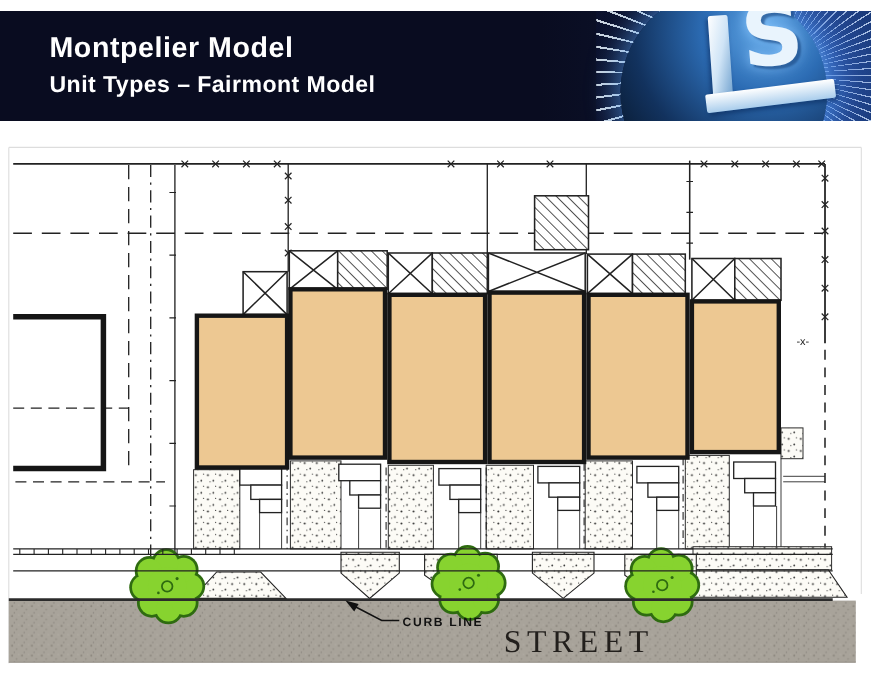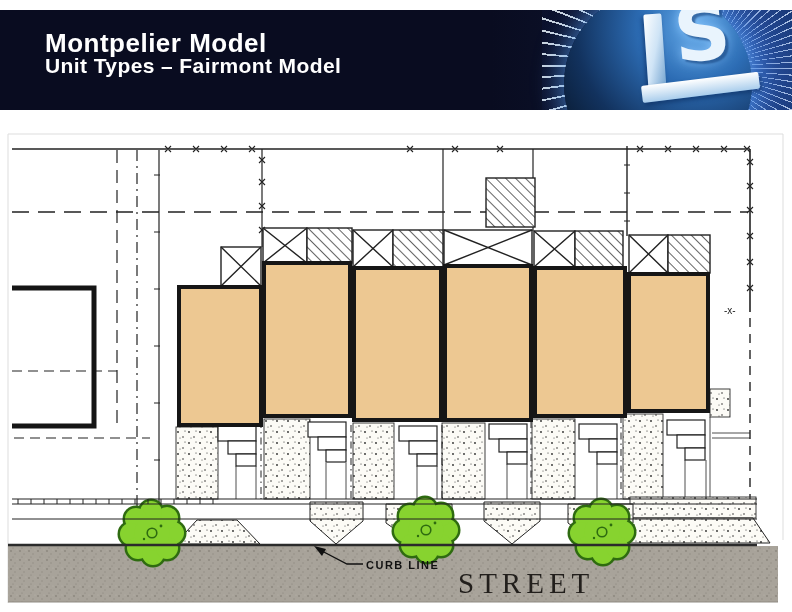--- a/index.html
+++ b/index.html
@@ -11,21 +11,21 @@
   .header-bar{
     position:absolute;left:0;top:10px;width:792px;height:100px;
     background:linear-gradient(90deg,#090c20 0%,#090c20 62%,#0b1028 72%,#0e1a45 82%,#123067 100%);
     overflow:hidden;
   }
   .page-title{
     position:absolute;left:45px;top:18px;color:#ffffff;
     font-size:26px;font-weight:bold;letter-spacing:.5px;white-space:nowrap;
   }
   .page-subtitle{
-    position:absolute;left:45px;top:44px;color:#ffffff;
+    position:absolute;left:45px;top:56px;color:#ffffff;
     font-size:21px;font-weight:bold;letter-spacing:.4px;white-space:nowrap;
   }
   .logo-wrap{position:absolute;right:0;top:0;width:250px;height:100px;}
   .logo-rays{
     position:absolute;inset:0;
     background:
       radial-gradient(circle at 64% 58%, rgba(170,215,255,.95) 0%, rgba(60,110,210,.6) 32%, rgba(9,12,32,0) 72%),
       repeating-conic-gradient(from 4deg at 64% 58%, rgba(235,246,255,.85) 0deg .7deg, rgba(18,40,110,.10) .7deg 4.1deg);
   }
   .logo-sphere{

